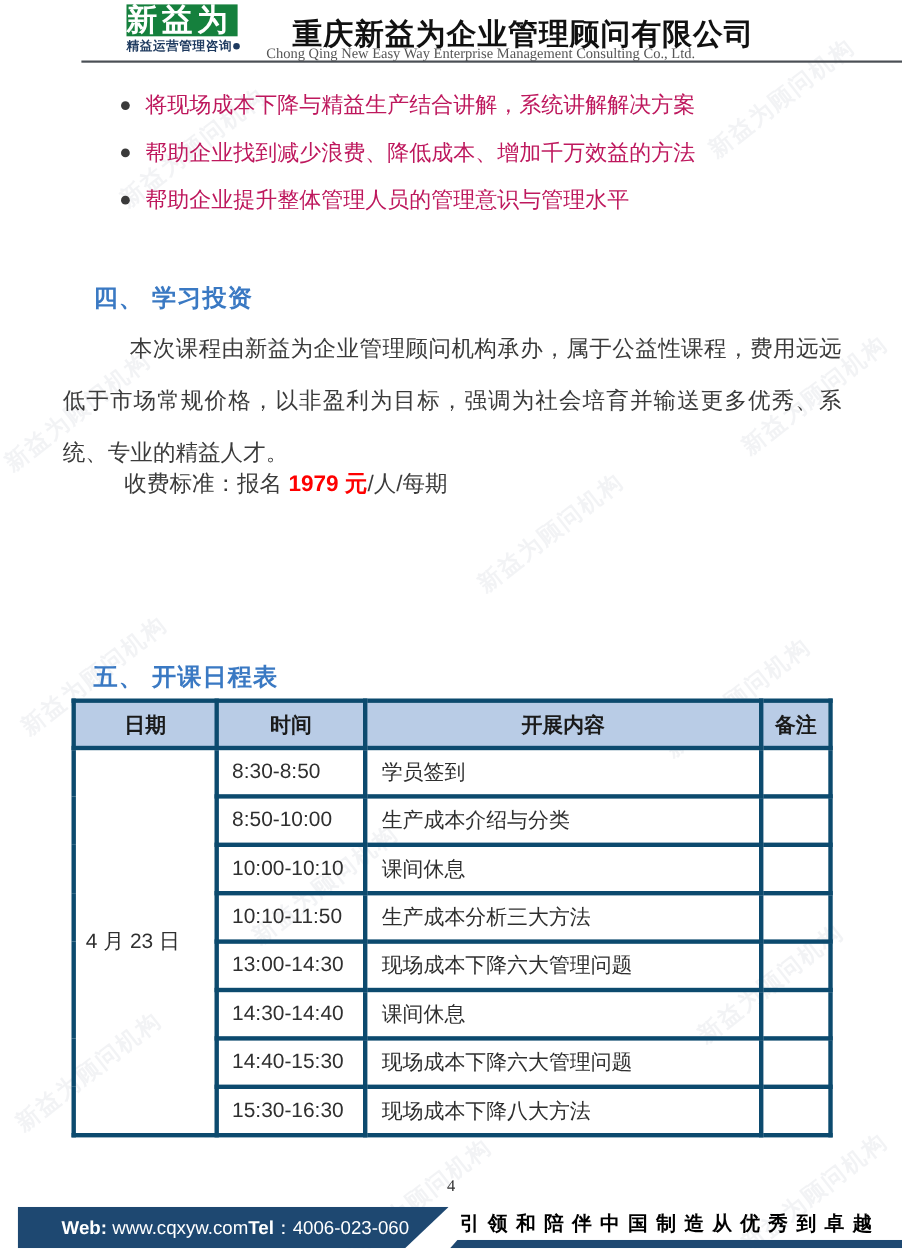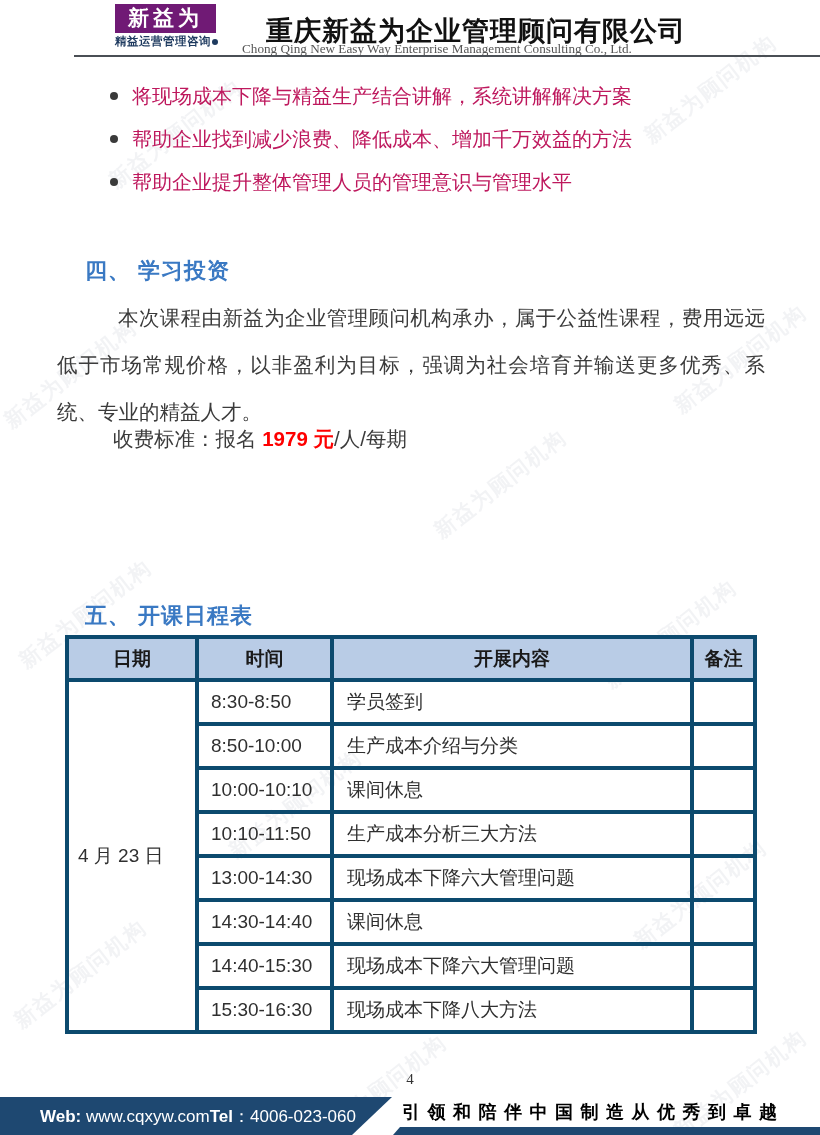--- a/index.html
+++ b/index.html
@@ -8,22 +8,22 @@
   .page { position:relative; width:820px; height:1135px; overflow:hidden; background:#fff; }
 
   
   .watermark-layer { position:absolute; inset:0; pointer-events:none; z-index:0; }
   .watermark { position:absolute; font-size:21px; font-weight:bold; color:rgba(125,138,155,0.10);
                white-space:nowrap; transform:rotate(-38deg); letter-spacing:2px; }
 
   
   .header { position:absolute; left:0; top:0; width:820px; height:60px; z-index:2; }
   .logo { position:absolute; left:115px; top:4px; width:101px; }
-  .logo-main { background:#701a75; color:#ffffff; font-weight:bold; font-size:21px;
-               text-align:center; letter-spacing:4px; padding:1px 0 2px 0; line-height:26px; }
+  .logo-main { background:#15803d; color:#ffffff; font-weight:bold; font-size:28px;
+               letter-spacing:4px; padding:1px 0 2px 0; line-height:26px; }
   .logo-sub { color:#1e3a5f; font-weight:bold; font-size:11.5px; letter-spacing:0.5px;
               white-space:nowrap; margin-top:1px; position:relative; }
   .logo-dot { display:inline-block; width:6px; height:6px; border-radius:50%; background:#1e3a5f;
               vertical-align:baseline; margin-left:1px; }
   .company-cn { position:absolute; left:266px; top:13px; font-size:27px; font-weight:bold;
                 color:#111; letter-spacing:1px; white-space:nowrap; }
   .company-en { position:absolute; left:242px; top:41px; font-size:13.2px; color:#555;
                 font-family:"Liberation Serif","DejaVu Serif",serif; white-space:nowrap; }
   .header-rule { position:absolute; left:74px; top:55px; width:746px; height:2px; background:#4a4f55; }
 
@@ -53,21 +53,21 @@
   .sched th { background:#b9cce6; height:43px; font-weight:bold; text-align:center; color:#1a1a1a; }
   .sched td { height:44px; }
   .sched td.cell-time { padding-left:12px; text-align:left; }
   .sched td.cell-content { padding-left:13px; text-align:left; }
   .sched td.cell-date { vertical-align:middle; padding-left:9px; font-size:19px; }
   .sched td.cell-note { }
 
   
   .page-number { position:absolute; left:0; top:1071px; width:820px; text-align:center;
                  font-size:15px; color:#333; font-family:"Liberation Serif","DejaVu Serif",serif; z-index:1; }
-  .footer { position:absolute; left:0; top:1097px; width:720px; height:38px; z-index:2; }
+  .footer { position:absolute; left:16px; top:1097px; width:720px; height:38px; z-index:2; }
   .footer-bar-left { position:absolute; left:0; top:0; width:392px; height:38px; background:#1e4871;
                      clip-path:polygon(0 0, 100% 0, calc(100% - 40px) 100%, 0 100%); }
   .footer-web { position:absolute; left:40px; top:0; height:38px; line-height:40px; color:#ffffff;
                 font-size:17px; white-space:nowrap; }
   .footer-web b { font-weight:bold; }
   .footer-strip { position:absolute; left:393px; top:30px; width:427px; height:8px; background:#1e4871;
                   clip-path:polygon(7px 0, 100% 0, 100% 100%, 0 100%); }
   .footer-slogan { position:absolute; left:402px; top:3px; font-size:18px; font-weight:bold;
                    color:#000000; letter-spacing:7.5px; white-space:nowrap; }
 </style>

